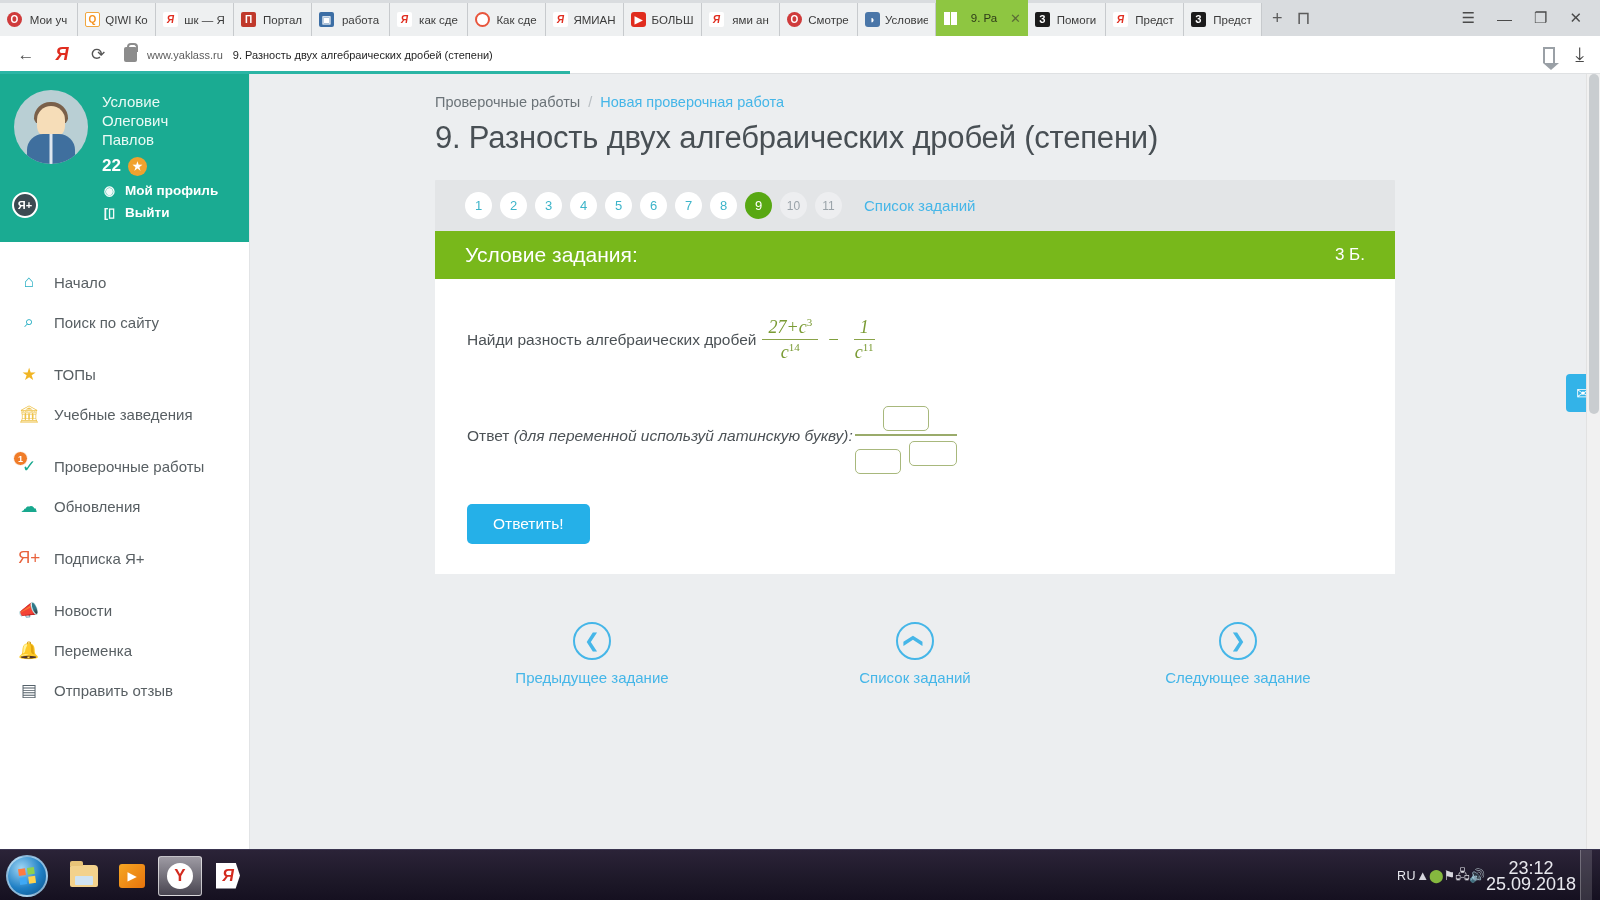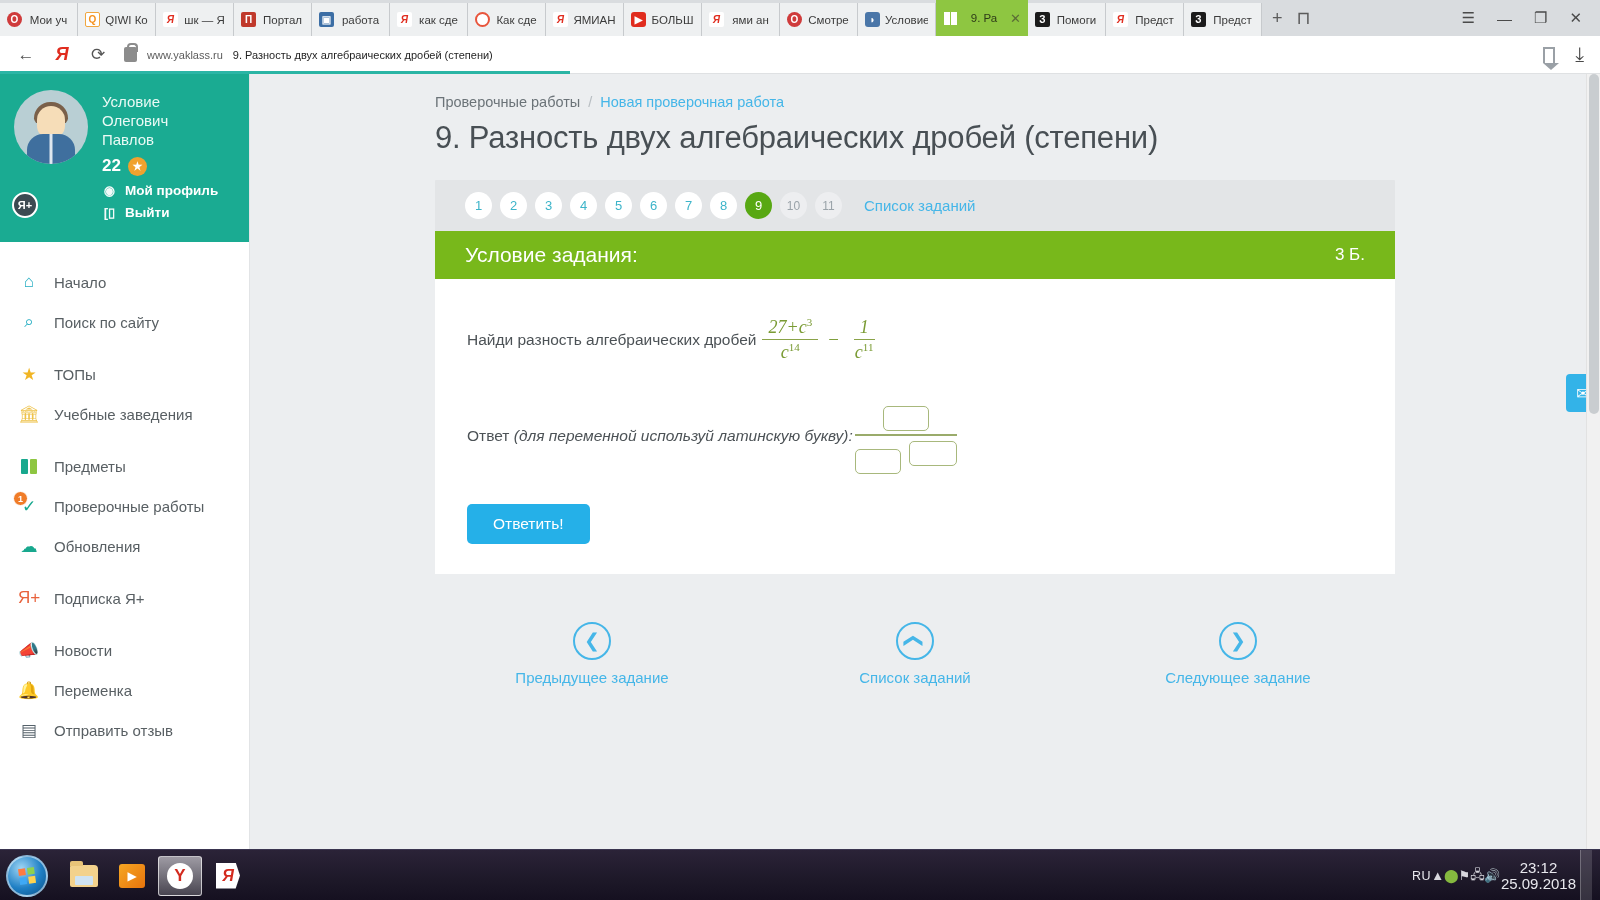--- a/index.html
+++ b/index.html
@@ -426,21 +426,21 @@
     clip-path: polygon(0 0, 82% 0, 100% 50%, 82% 100%, 0 100%);
   }
 
   .tray {
     position: absolute; right: 0; top: 0; height: 100%;
     display: flex; align-items: center; padding-right: 8px;
     color: #e8e8ee; font-size: 12px;
   }
   .tray .lang { font-size: 12.5px; letter-spacing: .5px; }
   .tray .ic { font-size: 13px; opacity: .92; }
-  .tray .clock { text-align: center; line-height: 16px; font-size: 15px; }
+  .tray .clock { text-align: center; line-height: 16px; font-size: 18px; }
   .show-desktop { width: 12px; height: 100%; background: rgba(255,255,255,.14); border-left: 1px solid rgba(255,255,255,.25); margin-left: 4px;}
 </style>
 </head>
 <body>
 
 <div class="browser-tabstrip">
   <div id="tabs-container" style="display:flex;align-items:flex-end;">
       <div class="tab">
         <span class="fav f-opera">O</span>
         <span class="tab-label">Мои уч</span>
@@ -587,29 +587,20 @@
           <div class="nav-item">
             <span class="nav-ic ic-star">★</span>
             <span>ТОПы</span>
           </div>
           <div class="nav-item">
             <span class="nav-ic ic-bank">🏛</span>
             <span>Учебные заведения</span>
           </div>
         </div>
         <div class="nav-group">
-          <div class="nav-item">
-            <span class="nav-ic ic-books">
-              <span class="books-ic">
-                <i></i>
-                <i></i>
-              </span>
-            </span>
-            <span>Предметы</span>
-          </div>
           <div class="nav-item">
             <span class="nav-ic ic-check">✓<span class="nav-badge">1</span></span>
             <span>Проверочные работы</span>
           </div>
           <div class="nav-item">
             <span class="nav-ic ic-cloud">☁</span>
             <span>Обновления</span>
           </div>
         </div>
         <div class="nav-group">

